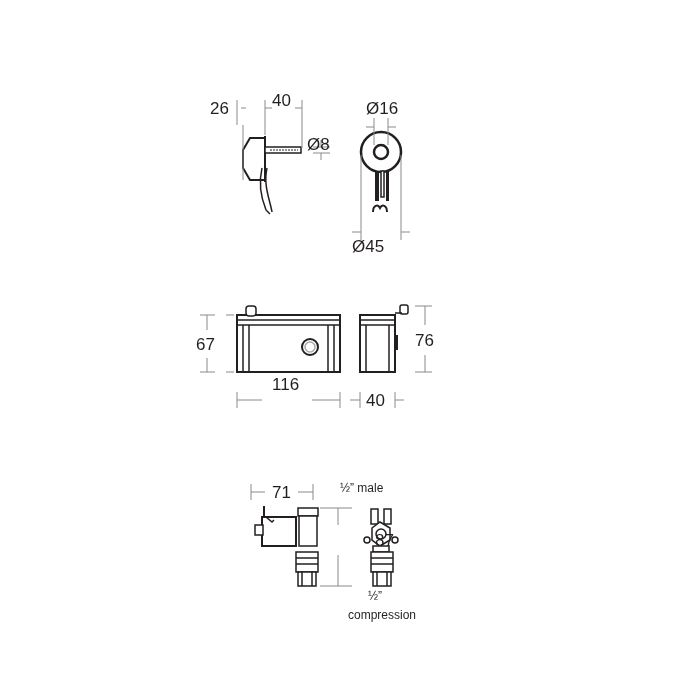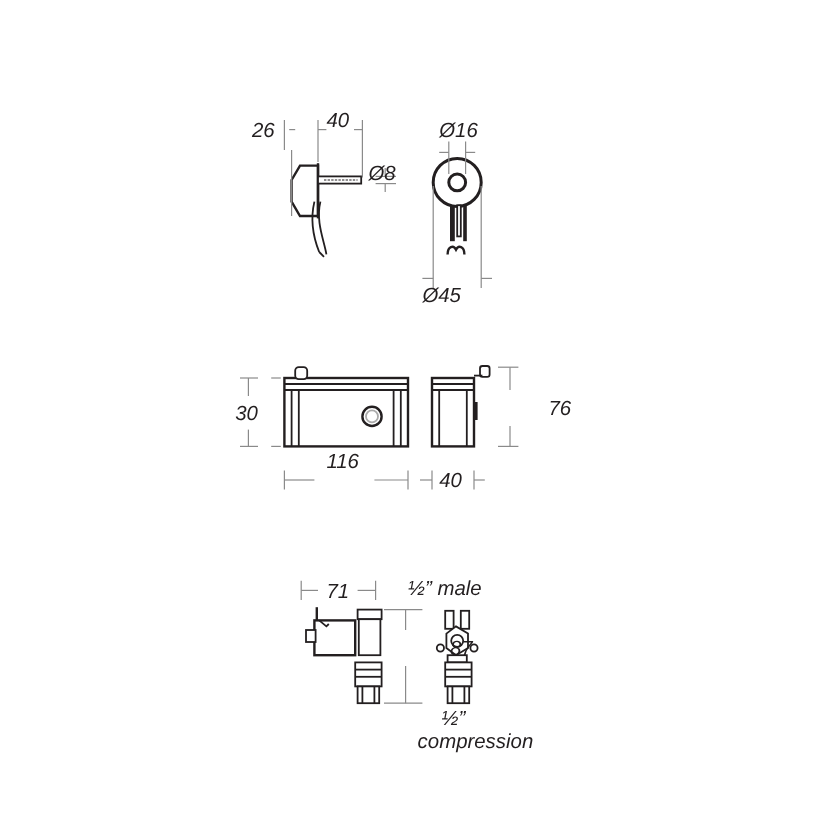--- a/index.html
+++ b/index.html
@@ -1,20 +1,20 @@
 <!DOCTYPE html>
 <html><head>
 <meta charset="utf-8">
 <style>
   html, body { margin:0; padding:0; background:#ffffff; }
-  #canvas { position:relative; width:700px; height:700px; background:#fff; overflow:hidden;font-style:italic; }
+  #canvas { position:relative; width:700px; height:700px; background:#fff; overflow:hidden; }
   svg { position:absolute; left:0; top:0; }
   .lbl { position:absolute; font-family:"Liberation Sans", sans-serif; color:#231f20; white-space:nowrap; line-height:1; }
   .dim { font-size:17px; }
-  .note { font-size:17px; }
+  .note { font-size:12px; }
 </style>
 </head>
 <body>
 
 <div id="canvas">
   <svg width="700" height="700" viewBox="0 0 700 700">
     <g stroke="#231f20" fill="none" stroke-width="1.5">
 
       <g>
         <path d="M265 138 L250 138 L243 150 L243 168 L250 180 L265 180 Z" fill="#fff" stroke-width="2"></path>
@@ -149,22 +149,22 @@
       <line x1="338" y1="508" x2="338" y2="525"></line>
         <line x1="338" y1="555" x2="338" y2="586"></line>
     </g>
   </svg>
 
   <span class="lbl dim" style="left:210px;top:100px;">26</span>
   <span class="lbl dim" style="left:272px;top:92px;">40</span>
   <span class="lbl dim" style="left:307px;top:136px;">Ø8</span>
   <span class="lbl dim" style="left:366px;top:100px;">Ø16</span>
   <span class="lbl dim" style="left:352px;top:238px;">Ø45</span>
-  <span class="lbl dim" style="left:196px;top:336px;">30</span>
+  <span class="lbl dim" style="left:196px;top:336px;">67</span>
   <span class="lbl dim" style="left:272px;top:376px;">116</span>
-  <span class="lbl dim" style="left:415px;top:332px;margin-left:42px;">76</span>
+  <span class="lbl dim" style="left:415px;top:332px;">76</span>
   <span class="lbl dim" style="left:366px;top:392px;">40</span>
   <span class="lbl dim" style="left:272px;top:484px;">71</span>
   <span class="lbl dim" style="left:327px;top:532px;margin-left:48px;">87</span>
   <span class="lbl note" style="left:340px;top:482px;">½” male</span>
   <span class="lbl note" style="left:368px;top:590px;">½”</span>
   <span class="lbl note" style="left:348px;top:609px;">compression</span>
 </div>
 
 </body></html>

